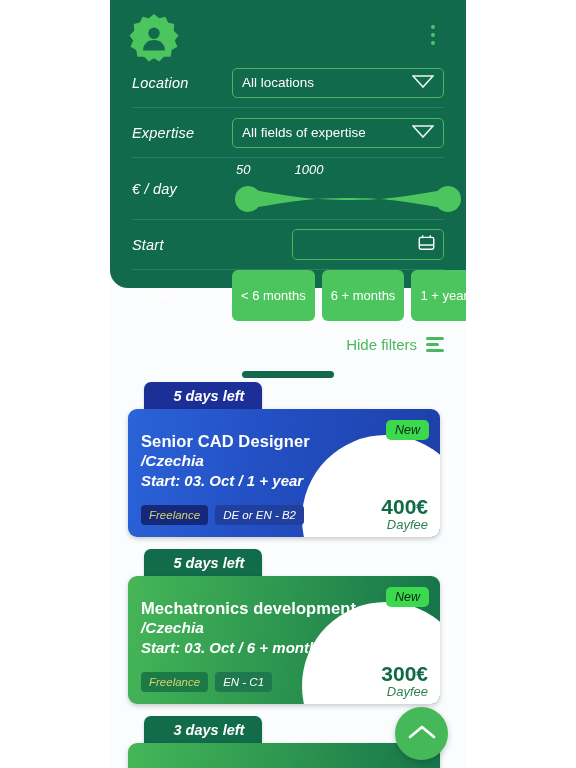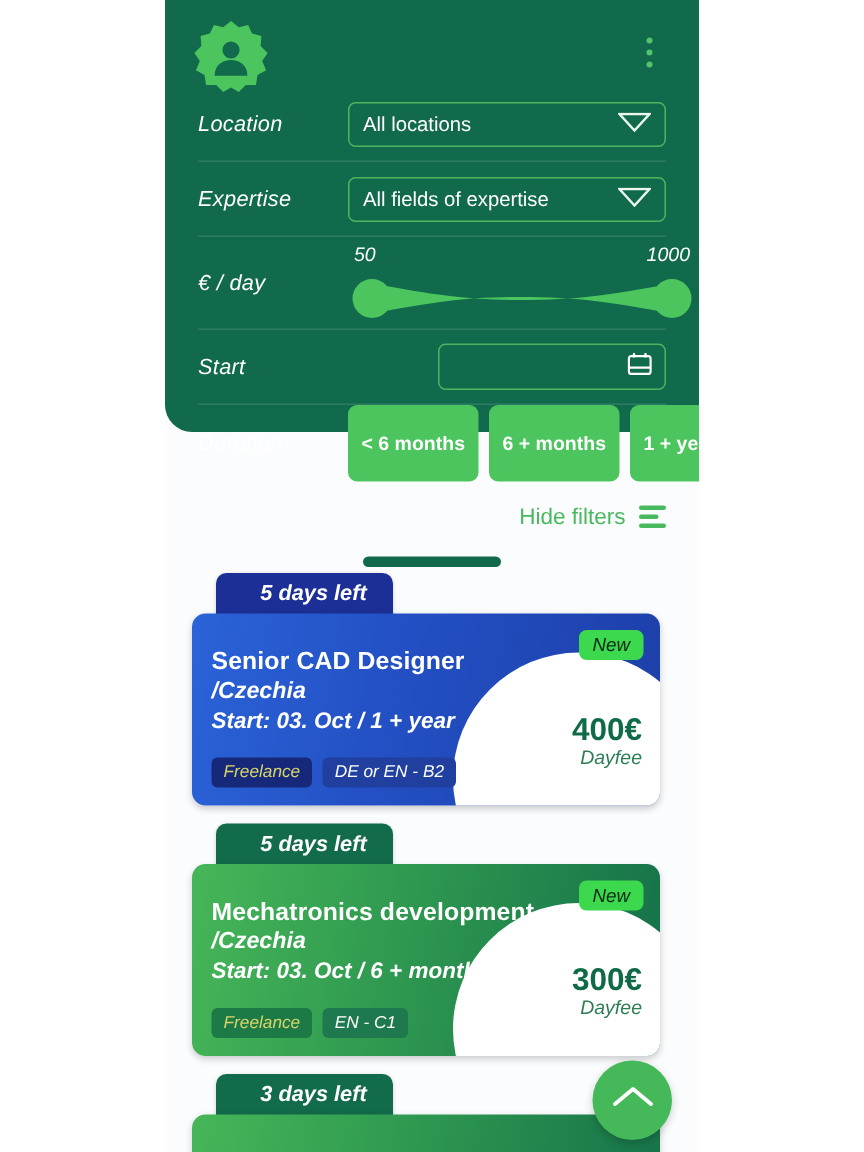--- a/index.html
+++ b/index.html
@@ -53,36 +53,36 @@
     flex: 1; height: 30px; border: 1.3px solid #4db560; border-radius: 5px;
     background: transparent; display: flex; align-items: center;
     padding: 0 9px; color: #ffffff; font-size: 13.5px; cursor: pointer;
     justify-content: space-between;
   }
 
   
   .slider-row { display: flex; align-items: center; min-height: 62px;
                 border-bottom: 1px solid rgba(255,255,255,0.13); }
   .slider-wrap { flex: 1; position: relative; height: 54px; }
-  .slider-ticks { display: flex; justify-content: space-between;
+  .slider-ticks { display: flex; 
                   font-style: italic; font-size: 13px; color: #ffffff; padding: 0 4px; gap: 44px; }
   .slider-track { position: relative; margin-top: 6px; height: 32px; }
   .slider-track svg { display: block; }
 
   
   .date-field {
     flex: 1; height: 31px; border: 1.3px solid #4db560; border-radius: 5px;
     display: flex; align-items: center; justify-content: flex-end;
     padding-right: 8px; cursor: pointer; margin-left: 60px;
   }
 
   
   .chips { display: flex; gap: 7px; flex: 1; justify-content: flex-end; }
   .chip {
-    background: #4cc55f; color: #ffffff; font-size: 13px; font-weight: bold;
+    background: #4cc55f; color: #ffffff; font-size: 13px; font-weight: normal;
     border-radius: 6px; padding: 18px 9px; cursor: pointer; white-space: nowrap;
   }
 
   .hide-filters {
     display: flex; align-items: center; justify-content: flex-end;
     gap: 9px; height: 44px; cursor: pointer;
   }
   .hide-filters span { color: #49b95e; font-size: 15px; }
   .hamburger { display: flex; flex-direction: column; gap: 3px; }
   .hamburger i { display: block; height: 3px; border-radius: 2px; background: #49b95e; }
@@ -118,21 +118,21 @@
   }
   .card.blue { background: linear-gradient(100deg, #2b63d8 0%, #2350c4 42%, #1d3fa8 100%); }
   .card.green { background: linear-gradient(100deg, #46b658 0%, #2e9850 45%, #157049 100%); }
 
   .price-blob {
     position: absolute; right: -30px; bottom: -66px;
     width: 168px; height: 168px; border-radius: 50%;
     background: #ffffff;
   }
   .price-text {
-    position: absolute; right: 12px; bottom: 25px;
+    position: absolute; right: 12px; bottom: 5px;
     text-align: right; line-height: 1.1; z-index: 2;
   }
   .price-amount { font-size: 21px; font-weight: bold; color: #0f6a46; }
   .price-label { font-size: 13px; font-style: italic; color: #2e7f55; }
 
   .card-inner { position: relative; z-index: 3; padding: 11px 13px 0 13px; }
   .card-title { font-size: 16.5px; font-weight: bold; color: #ffffff; letter-spacing: .1px; margin-top: 12px; }
   .card-place { font-size: 15.5px; font-style: italic; font-weight: bold; color: #ffffff; margin-top: 1px; }
   .card-start { font-size: 15px; font-style: italic; font-weight: bold; color: #ffffff; margin-top: 2px; }
 

